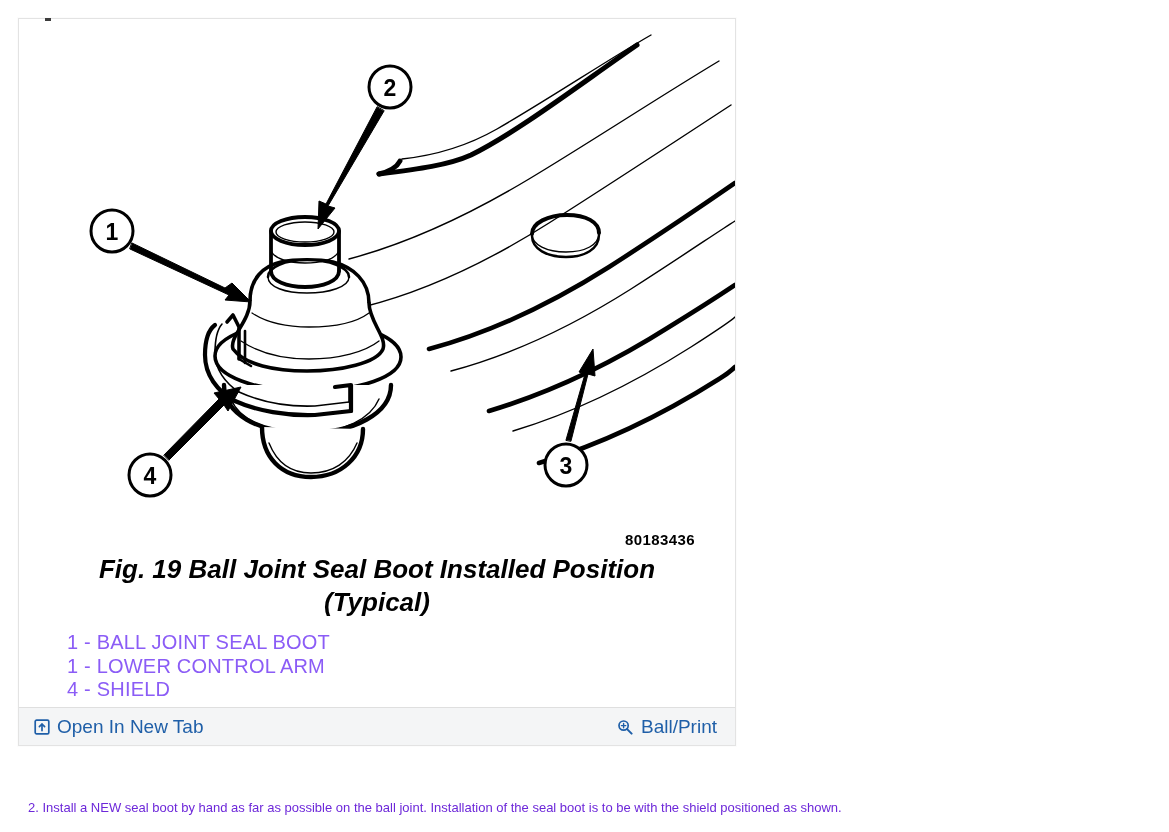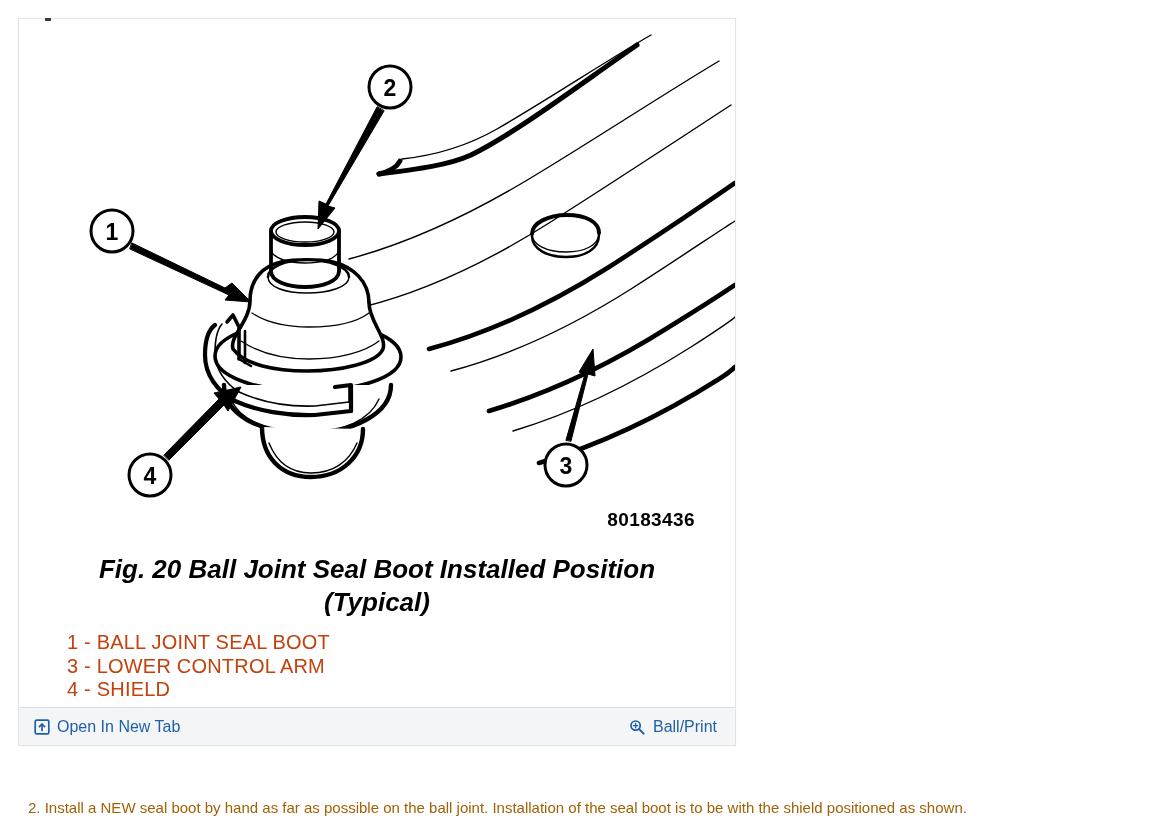--- a/index.html
+++ b/index.html
@@ -49,22 +49,22 @@
   }
   #illustration-svg {
     display: block;
     width: 716px;
     height: 508px;
   }
 
   #part-number {
     position: absolute;
     right: 40px;
-    top: 490px;
-    font-size: 19px;
+    top: 512px;
+    font-size: 15px;
     font-weight: bold;
     color: #000000;
     letter-spacing: 0.4px;
     white-space: nowrap;
   }
 
   
   #figure-caption {
     position: absolute;
     left: 0;
@@ -86,21 +86,21 @@
     position: absolute;
     left: 48px;
     top: 612px;
     margin: 0;
     padding: 0;
     list-style: none;
   }
   #legend-list li {
     font-size: 20px;
     line-height: 23.5px;
-    color: #c2410c;
+    color: #8b5cf6;
     letter-spacing: 0.2px;
     white-space: nowrap;
   }
 
   
   #figure-toolbar {
     position: absolute;
     left: 0;
     bottom: 0;
     width: 716px;
@@ -111,43 +111,43 @@
     display: flex;
     align-items: center;
     justify-content: space-between;
     padding: 0 18px 0 14px;
   }
   .toolbar-link {
     display: inline-flex;
     align-items: center;
     gap: 7px;
     color: #1f5fa8;
-    font-size: 16px;
+    font-size: 19px;
     text-decoration: none;
     cursor: pointer;
     white-space: nowrap;
   }
   .toolbar-link .ico {
     display: inline-flex;
     align-items: center;
     justify-content: center;
     width: 17px;
     height: 17px;
     flex: none;
   }
 
   
   #instruction-text {
     position: absolute;
     left: 28px;
     top: 797px;
     width: 1130px;
-    font-size: 15px;
+    font-size: 13px;
     line-height: 21px;
-    color: #a16207;
+    color: #6d28d9;
     white-space: nowrap;
   }
 </style>
 </head>
 <body>
 
 <div id="figure-panel">
 
   <div id="panel-speck"></div>
 
@@ -255,27 +255,27 @@
           <text x="547" y="455">3</text>
           <text x="131" y="465">4</text>
         </g>
       </g>
     </svg>
   </div>
 
   <div id="part-number">80183436</div>
 
   <div id="figure-caption">
-    <span class="cap-line">Fig. 20 Ball Joint Seal Boot Installed Position</span>
+    <span class="cap-line">Fig. 19 Ball Joint Seal Boot Installed Position</span>
     <span class="cap-line">(Typical)</span>
   </div>
 
   <ul id="legend-list">
     <li>1 - BALL JOINT SEAL BOOT</li>
-    <li>3 - LOWER CONTROL ARM</li>
+    <li>1 - LOWER CONTROL ARM</li>
     <li>4 - SHIELD</li>
   </ul>
 
   <div id="figure-toolbar">
 
     <a class="toolbar-link" href="#">
       <span class="ico">
         <svg viewBox="0 0 16 16" width="16" height="16" xmlns="http://www.w3.org/2000/svg">
           <rect x="1.2" y="1.2" width="13.6" height="13.6" rx="1.4" fill="none" stroke="#1f5fa8" stroke-width="1.7"></rect>
           <path d="M8 11.6 L8 5.4" stroke="#1f5fa8" stroke-width="1.7" stroke-linecap="round"></path>

